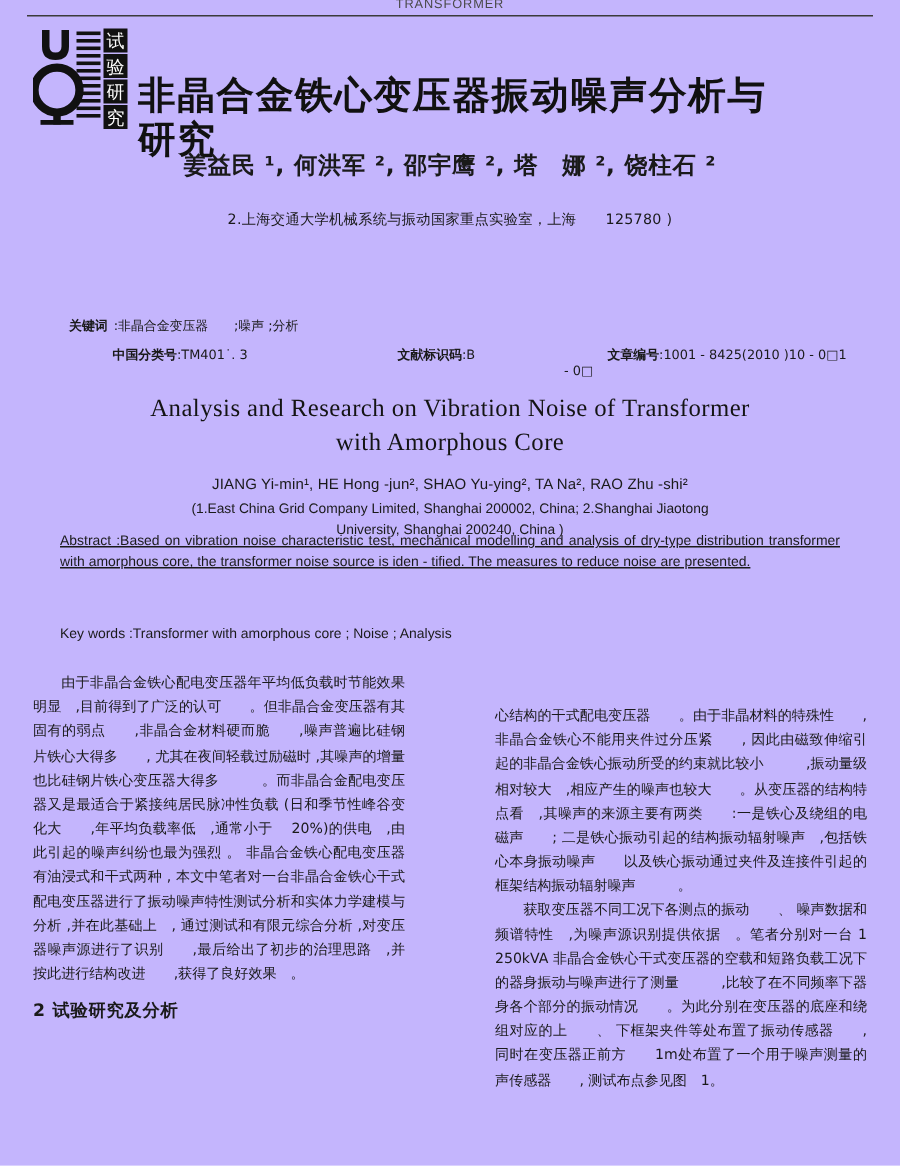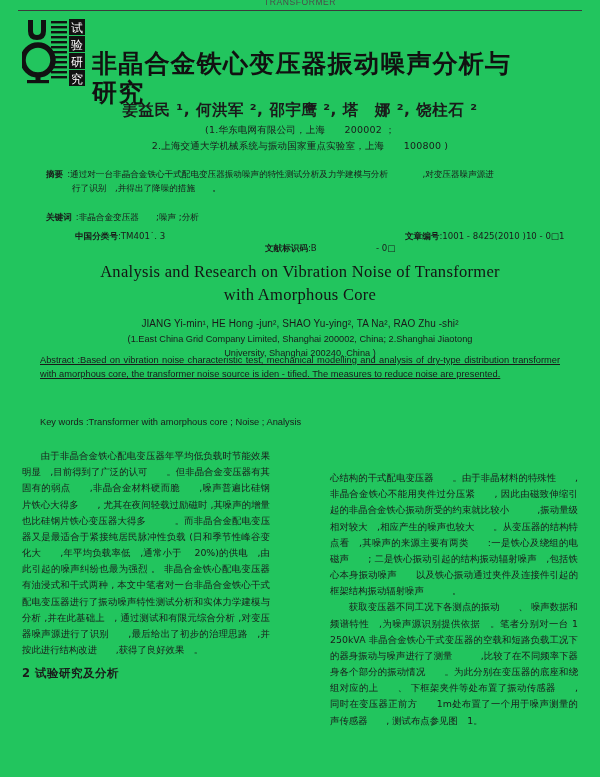--- a/index.html
+++ b/index.html
@@ -14,21 +14,21 @@
     overflow: hidden;
     font-family: "DejaVu Sans", "Liberation Sans", sans-serif;
     color: #1a1a1a;
     -webkit-font-smoothing: none;
   }
 
   .page {
     position: relative;
     width: 600px;
     height: 777px;
-    background: #22c55e;
+    background: #c4b5fd;
   }
 
   
   .running-head {
     position: absolute;
     top: -3px;
     left: 0;
     width: 600px;
     text-align: center;
     font-size: 8.5px;
@@ -114,21 +114,21 @@
 
   .clc-row {
     position: absolute;
     left: 46px;
     top: 231px;
     width: 520px;
     font-size: 8.6px;
   }
   .clc-row .lab { font-weight: bold; padding-left: 29px; }
   .clc-cell-a { position: absolute; left: 0; }
-  .clc-cell-b { position: absolute; left: 190px; margin-top: 12px; }
+  .clc-cell-b { position: absolute; left: 190px; }
   .clc-cell-c { position: absolute; left: 330px; }
 
   
   .en-title {
     position: absolute;
     left: 60px;
     top: 260px;
     width: 480px;
     text-align: center;
     font-family: Liberation Serif, serif;
@@ -244,27 +244,22 @@
         <text x="55" y="32.5" font-size="12" fill="#fff" text-anchor="middle" font-family="DejaVu Sans, sans-serif">验</text>
         <text x="55" y="49.5" font-size="12" fill="#fff" text-anchor="middle" font-family="DejaVu Sans, sans-serif">研</text>
         <text x="55" y="66.5" font-size="12" fill="#fff" text-anchor="middle" font-family="DejaVu Sans, sans-serif">究</text>
       </g>
     </svg>
   </div>
 
   <h1 class="cn-title">非晶合金铁心变压器振动噪声分析与研究</h1>
 
   <div class="authors-cn">姜益民 ¹, 何洪军 ², 邵宇鹰 ², 塔　娜 ², 饶柱石 ²</div>
-  <div class="affil-cn l1">(1.华东电网有限公司，上海　　200002 ；</div>
-  <div class="affil-cn l2">2.上海交通大学机械系统与振动国家重点实验室，上海　　100800 )</div>
-
-  <div class="abs-cn">
-    <span class="lab">摘要</span><span>:通过对一台非晶合金铁心干式配电变压器振动噪声的特性测试分析及力学建模与分析　　　　,对变压器噪声源进</span>
-    <span class="ind">行了识别　,并得出了降噪的措施　　。</span>
-  </div>
+  <div class="affil-cn l2">2.上海交通大学机械系统与振动国家重点实验室，上海　　125780 )</div>
+
 
   <div class="kw-cn">
     <span class="lab">关键词</span><span>:非晶合金变压器　　;噪声 ;分析</span>
   </div>
 
   <div class="clc-row">
     <span class="clc-cell-a">
       <span class="lab">中国分类号</span><span>:TM401˙. 3</span>
     </span>
     <span class="clc-cell-b">

